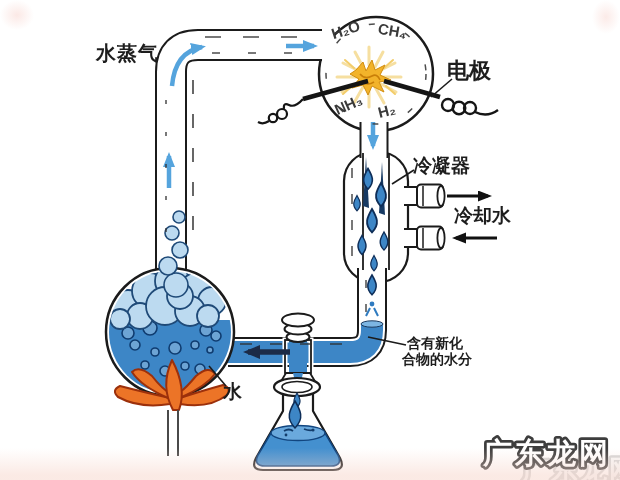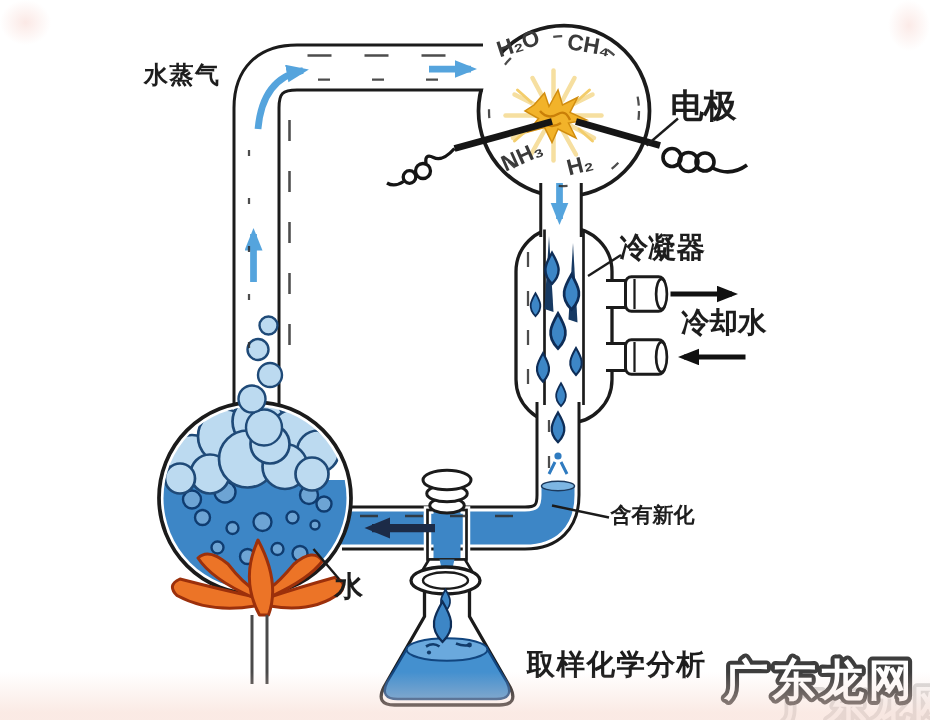--- a/index.html
+++ b/index.html
@@ -251,29 +251,29 @@
     <line x1="406" y1="345" x2="368" y2="337"></line>
     <line x1="226" y1="386" x2="209" y2="366"></line>
   </g>
 
   <g>
     <text x="522" y="479" font-size="27" font-weight="bold" letter-spacing="2" fill="#f7f7f7" stroke="#cccccc" stroke-width="5" paint-order="stroke" stroke-linejoin="round" opacity="0.8">广东龙网</text>
     <text x="483" y="463" font-size="29" font-weight="bold" letter-spacing="3" fill="#ffffff" stroke="#3d3d3d" stroke-width="5.5" paint-order="stroke" stroke-linejoin="round">广东龙网</text>
   </g>
 </svg>
 
-<div class="label" style="left:96px;top:42px;font-size:16px;letter-spacing:1px">水蒸气</div>
+<div class="label" style="left:96px;top:42px;font-size:20px;letter-spacing:1px">水蒸气</div>
 <div class="label" style="left:447px;top:59px;font-size:22px">电极</div>
 <div class="label" style="left:413px;top:155px;font-size:19px">冷凝器</div>
 <div class="label" style="left:454px;top:205px;font-size:19px">冷却水</div>
 <div class="label" style="left:402px;top:336px;font-size:14px">
   <div style="padding-left:5px">含有新化</div>
+  <div>合物的水分</div>
 </div>
 <div class="label" style="left:223px;top:381px;font-size:19px">水</div>
-<div class="label" style="left:351px;top:433px;font-size:19px;letter-spacing:1px">取样化学分析</div>
 
 <div class="gas" style="left:331px;top:21px;transform:rotate(-18deg)">H₂O</div>
 <div class="gas" style="left:378px;top:22px;transform:rotate(10deg)">CH₄</div>
 <div class="gas" style="left:334px;top:96px;transform:rotate(-24deg)">NH₃</div>
 <div class="gas" style="left:378px;top:102px;transform:rotate(-14deg)">H₂</div>
 
 <div class="tint tint-bottom"></div>
 <div class="tint tint-tl"></div>
 <div class="tint tint-tr"></div>
 

